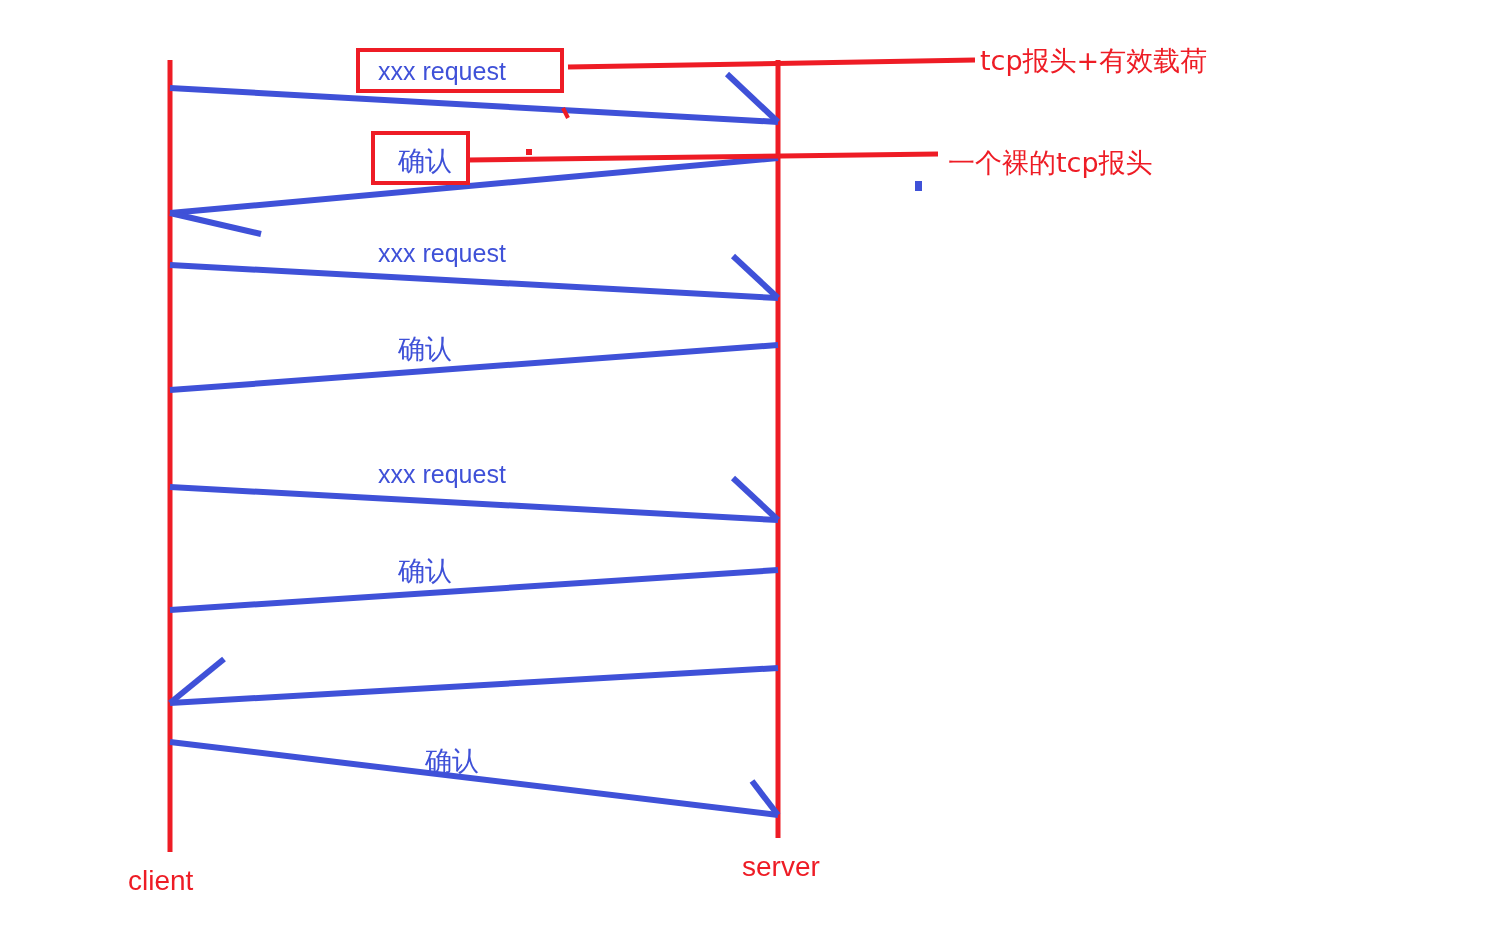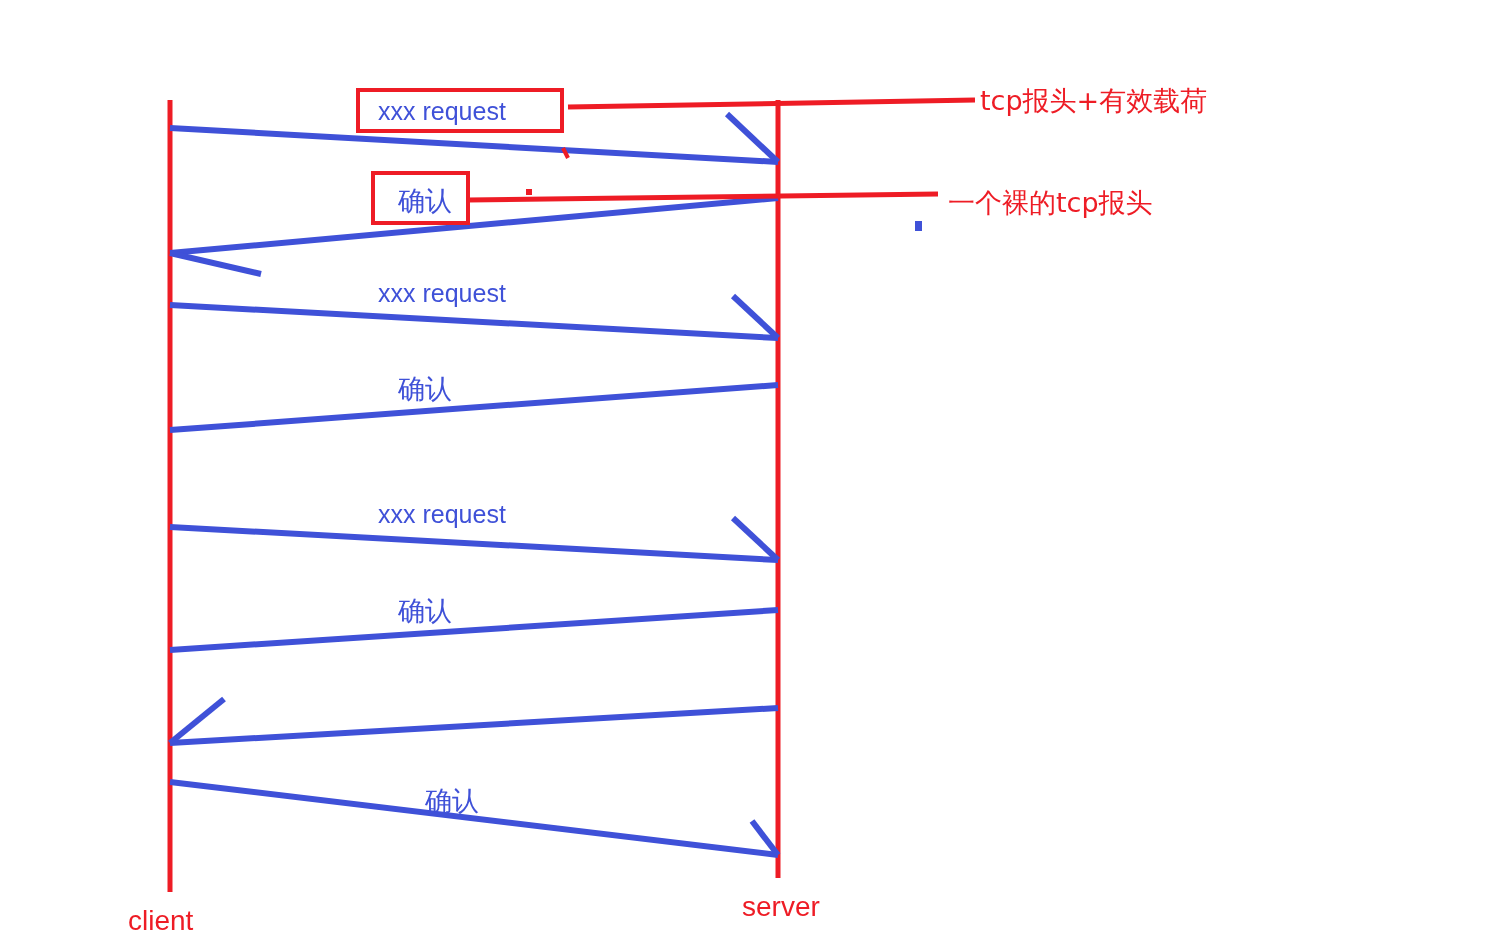--- a/index.html
+++ b/index.html
@@ -14,21 +14,20 @@
     font-family: "Liberation Sans", "DejaVu Sans", sans-serif;
     overflow: hidden;
     position: relative;
   }
   #diagram-root {
     position: absolute;
     left: 0;
     top: 0;
     width: 1500px;
     height: 670px;
-    margin-top: 40px;
   }
   svg.canvas {
     display: block;
     width: 1500px;
     height: 950px;
     background: #ffffff;
   }
   .lifeline {
     stroke-linecap: butt;
   }

